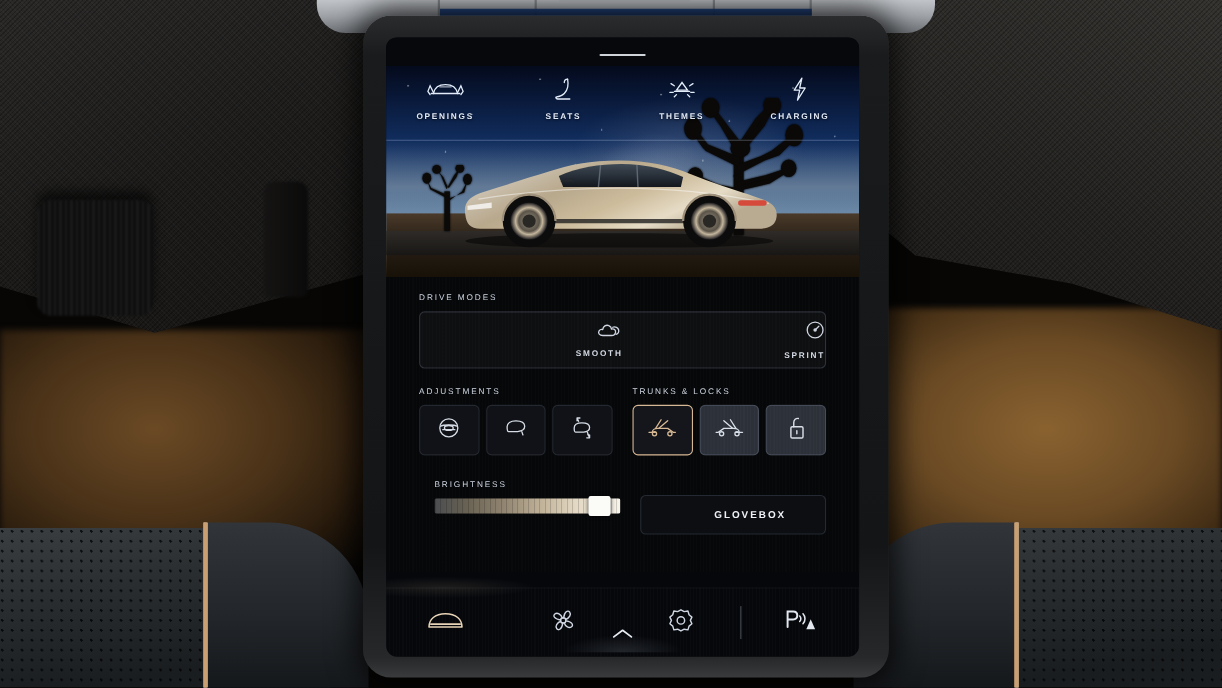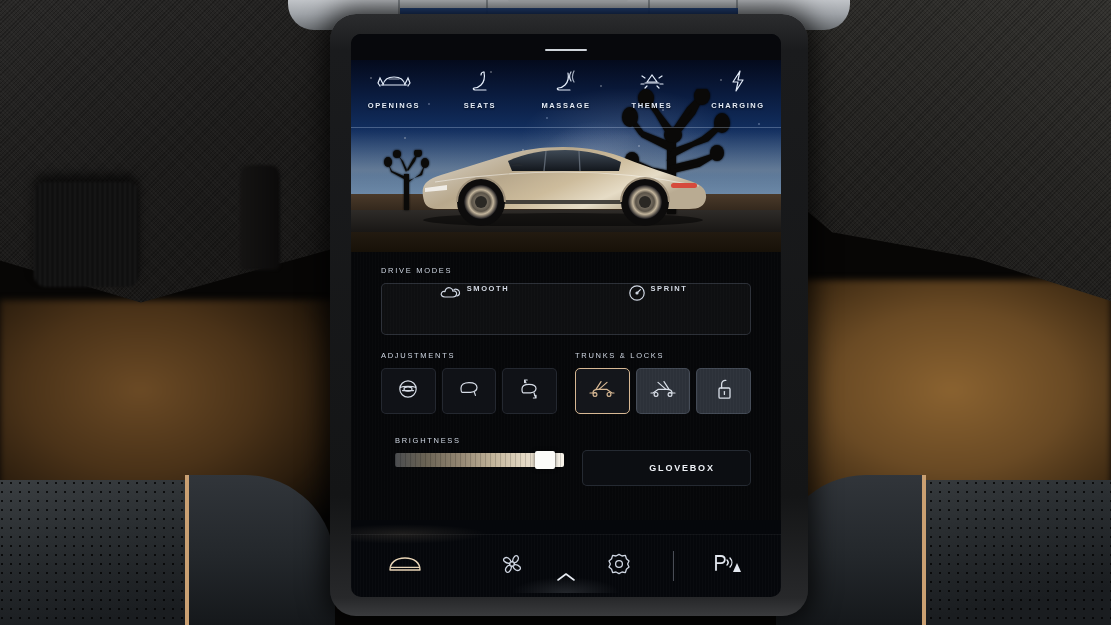--- a/index.html
+++ b/index.html
@@ -190,21 +190,21 @@
     margin-bottom: 8px;
   }
   .drive-wrap { padding-top: 14px; position: relative; z-index: 2; }
   .drive-row {
     display: flex; height: 52px;
     border: 1px solid rgba(150,165,190,.22); border-radius: 5px;
     background: rgba(255,255,255,.035);
     overflow: hidden;
   }
   .dm {
-    flex: 1; display: flex; flex-direction: row; align-items: flex-start; justify-content: center;
+    flex: 1; display: flex; flex-direction: column; align-items: flex-end; justify-content: center;
     gap: 4px; cursor: pointer;
   }
   .dm .dl { font-size: 7.5px; letter-spacing: 1.6px; font-weight: 700; color: #d4dae4; }
   .dm.active {
     background: #15171c; border: 1px solid #c9cfd9; border-radius: 5px; margin: -1px;
     box-shadow: 0 0 6px rgba(0,0,0,.6);
   }
 
   .mid { display: flex; gap: 18px; margin-top: 16px; position: relative; z-index: 2; }
   .col { flex: 1; }
@@ -412,30 +412,20 @@
       <div class="tab">
         <div class="ti">
           <svg width="20" height="22" viewBox="0 0 20 22" fill="none" stroke="#e3ecf9" stroke-width="1.2" stroke-linecap="round" stroke-linejoin="round">
             <path d="M14 2 C15 7 14 12 11 15 C9 17 6 18 4 18 C3 18 3 20 5 20 L16 20"></path>
             <path d="M14 2 C12 2 11 3 11 5"></path>
           </svg>
         </div>
         <div class="tl">SEATS</div>
       </div>
 
-      <div class="tab">
-        <div class="ti">
-          <svg width="22" height="22" viewBox="0 0 22 22" fill="none" stroke="#e3ecf9" stroke-width="1.2" stroke-linecap="round" stroke-linejoin="round">
-            <path d="M13 3 C14 8 13 12 10 15 C8 17 5 18 3 18 C2 18 2 20 4 20 L15 20"></path>
-            <path d="M16 2 C14 5 14 8 16 11" opacity=".9"></path>
-            <path d="M19 1 C17 5 17 9 19 12" opacity=".7"></path>
-          </svg>
-        </div>
-        <div class="tl">MASSAGE</div>
-      </div>
 
       <div class="tab">
         <div class="ti">
           <svg width="26" height="20" viewBox="0 0 26 20" fill="none" stroke="#e3ecf9" stroke-width="1.2" stroke-linecap="round">
             <path d="M8 11 L13 4 L18 11 Z"></path>
             <path d="M6 12 L20 12"></path>
             <path d="M3 5 L6 7 M23 5 L20 7 M2 13 L5 13 M24 13 L21 13 M6 17 L8 15 M20 17 L18 15"></path>
           </svg>
         </div>
         <div class="tl">THEMES</div>

